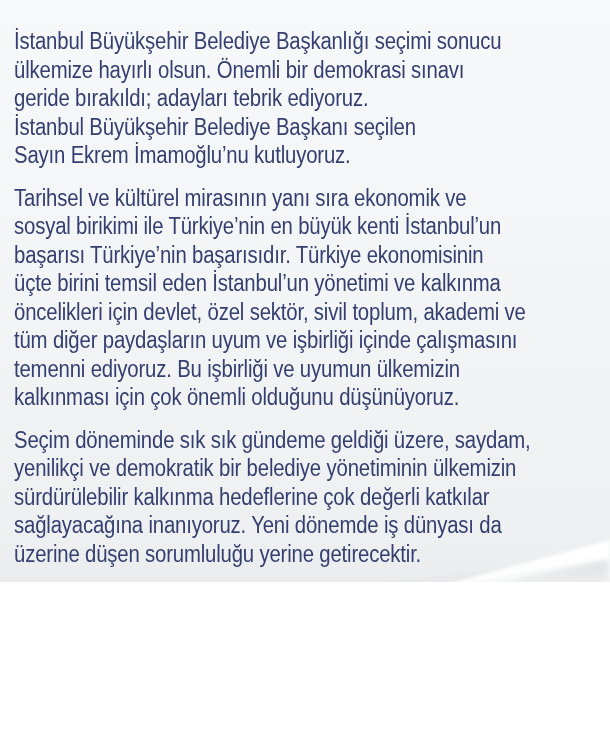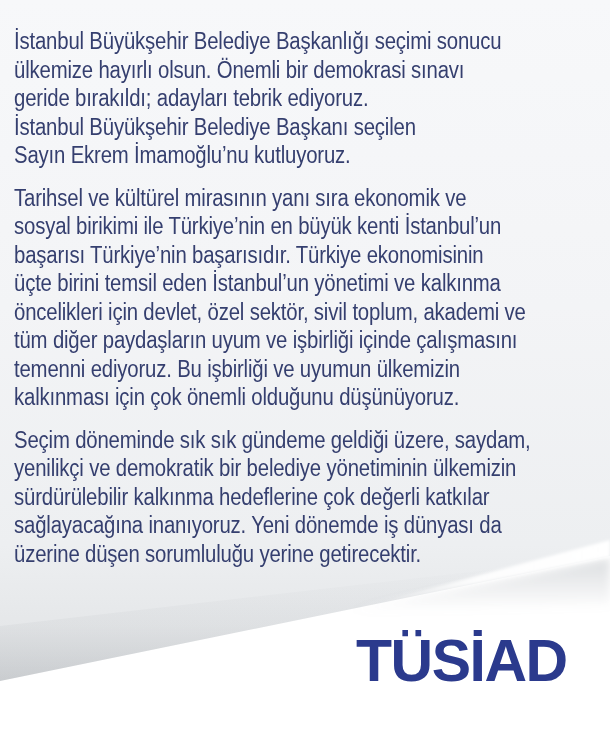--- a/index.html
+++ b/index.html
@@ -3,21 +3,21 @@
 <meta charset="utf-8">
 <style>
   html, body {
     margin: 0;
     padding: 0;
     background: #ffffff;
   }
   .page {
     position: relative;
     width: 610px;
-    height: 737px;
+    height: 582px;
     overflow: hidden;
     background: #ffffff;
     font-family: "Liberation Sans", "DejaVu Sans", sans-serif;
   }
   .bg-svg {
     position: absolute;
     left: 0;
     top: 0;
     width: 610px;
     height: 737px;

